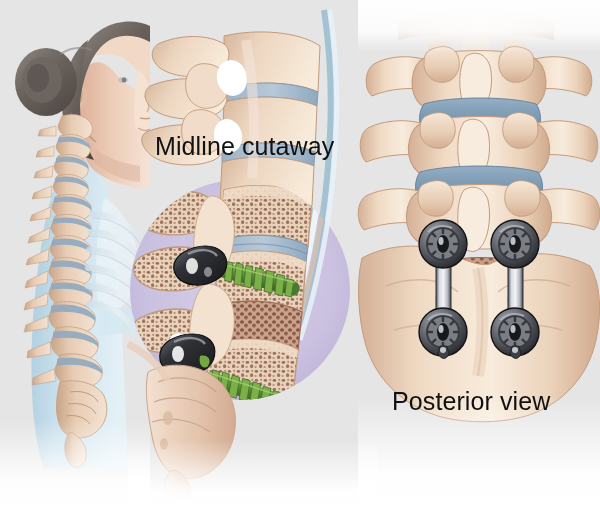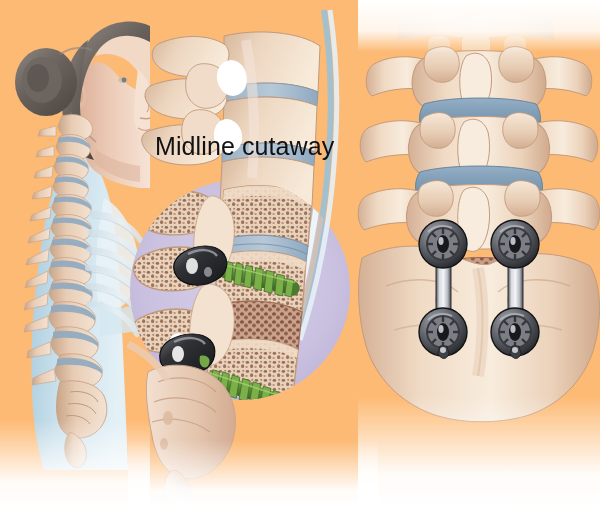--- a/index.html
+++ b/index.html
@@ -1,17 +1,17 @@
 <!DOCTYPE html>
 <html><head>
 <meta charset="utf-8">
 <style>
   html,body{margin:0;padding:0;background:#ffffff;}
   body{width:600px;height:507px;overflow:hidden;font-family:"Liberation Sans",sans-serif;}
-  #stage{position:relative;width:600px;height:507px;background:#fdba74;}
+  #stage{position:relative;width:600px;height:507px;background:#e5e5e5;}
   .panel{position:absolute;top:0;height:507px;}
   #panel-profile{left:0;width:150px;}
   #panel-midline{left:128px;width:250px;}
   #panel-posterior{left:358px;width:242px;}
   .label{position:absolute;color:#111111;font-family:"Liberation Sans",sans-serif;
          font-size:25px;font-weight:400;letter-spacing:.1px;white-space:nowrap;
          line-height:1;}
   #label-midline{left:155px;top:134px;}
   #label-posterior{left:392px;top:389px;}
   svg{display:block;overflow:visible;}
@@ -590,14 +590,15 @@
         </g>
       </g>
 
       <rect x="0" y="0" width="242" height="52" fill="url(#fadeTop)"></rect>
       <rect x="0" y="396" width="242" height="111" fill="url(#fadeBot3)"></rect>
     </svg>
   </div>
 
   <div class="label" id="label-midline">Midline cutaway</div>
 
+  <div class="label" id="label-posterior">Posterior view</div>
 
 </div>
 
 </body></html>

